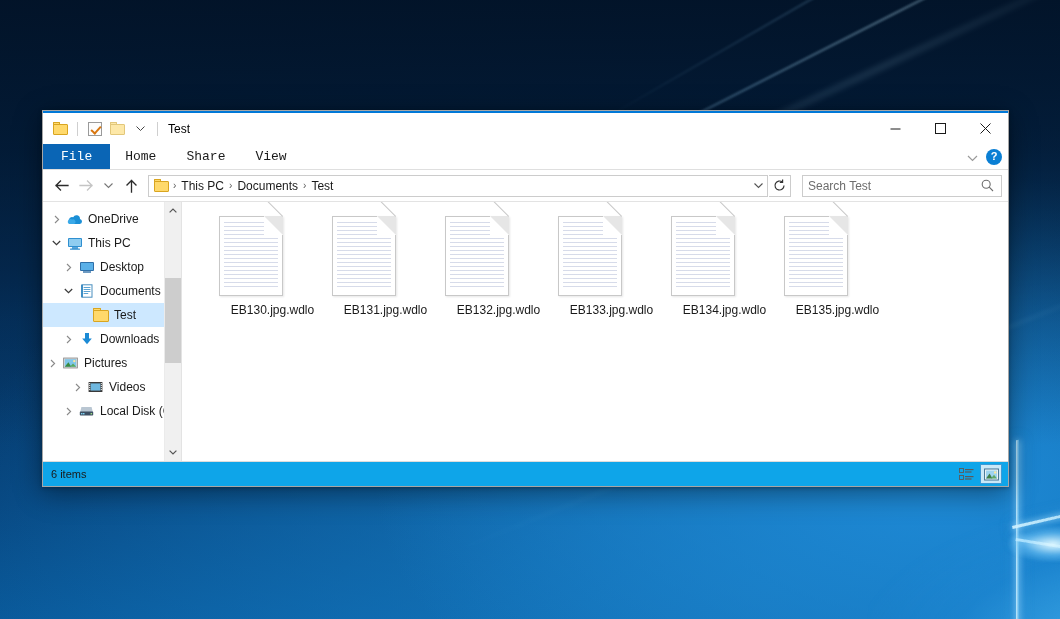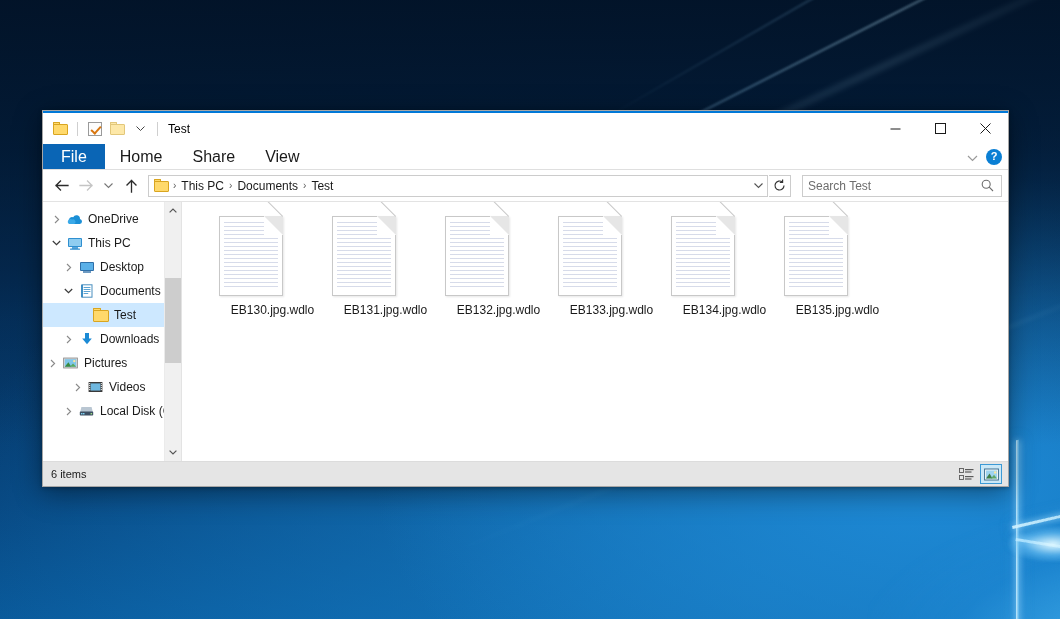--- a/index.html
+++ b/index.html
@@ -141,21 +141,21 @@
   .ribbon-bar {
     height: 25px; flex: none;
     display: flex; align-items: stretch;
     background: #ffffff;
     border-bottom: 1px solid #dfdfdf;
     position: relative;
   }
   .rb-tab {
     padding: 0 15px;
     display: flex; align-items: center;
-    font-size: 16px; color: #1a1a1a;
+    font-size: 13px; color: #1a1a1a; font-family: Liberation Mono, monospace;
   }
   .rb-tab.file {
     background: #0a65b5; color: #ffffff;
     padding: 0 18px;
   }
   .ribbon-right {
     position: absolute; right: 6px; top: 0; height: 25px;
     display: flex; align-items: center; gap: 8px;
   }
   .help-btn {
@@ -366,21 +366,21 @@
     font-size: 12px;
     color: #1a1a1a;
     padding: 1px 3px;
     white-space: nowrap;
     margin-left: 44px;
   }
 
   
   .statusbar {
     height: 24px; flex: none;
-    background: #e5e5e5;
+    background: #0ea5e9;
     border-top: 1px solid #dcdcdc;
     display: flex;
     align-items: center;
     padding: 0 8px;
     position: relative;
   }
   .status-text { font-size: 11px; color: #1a1a1a; }
   .view-toggles {
     position: absolute; right: 6px; top: 0; height: 24px;
     display: flex; align-items: center; gap: 3px;

